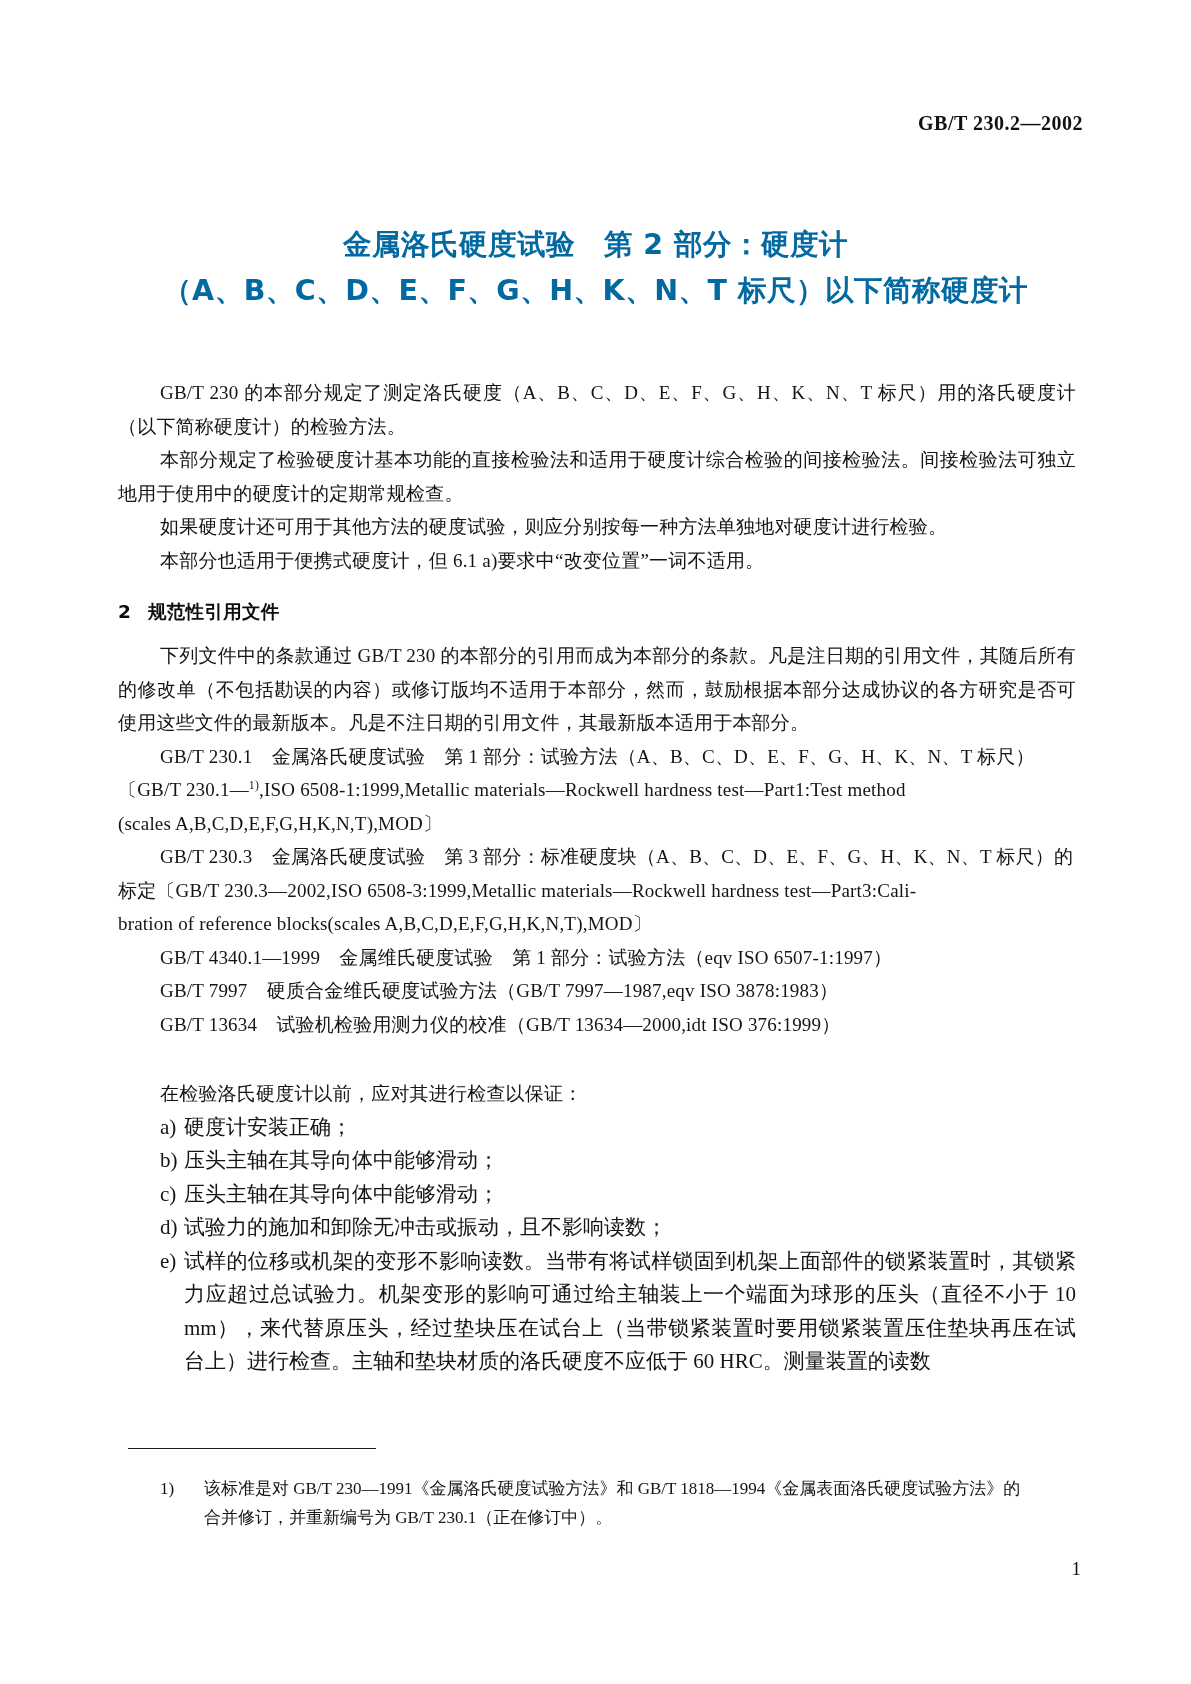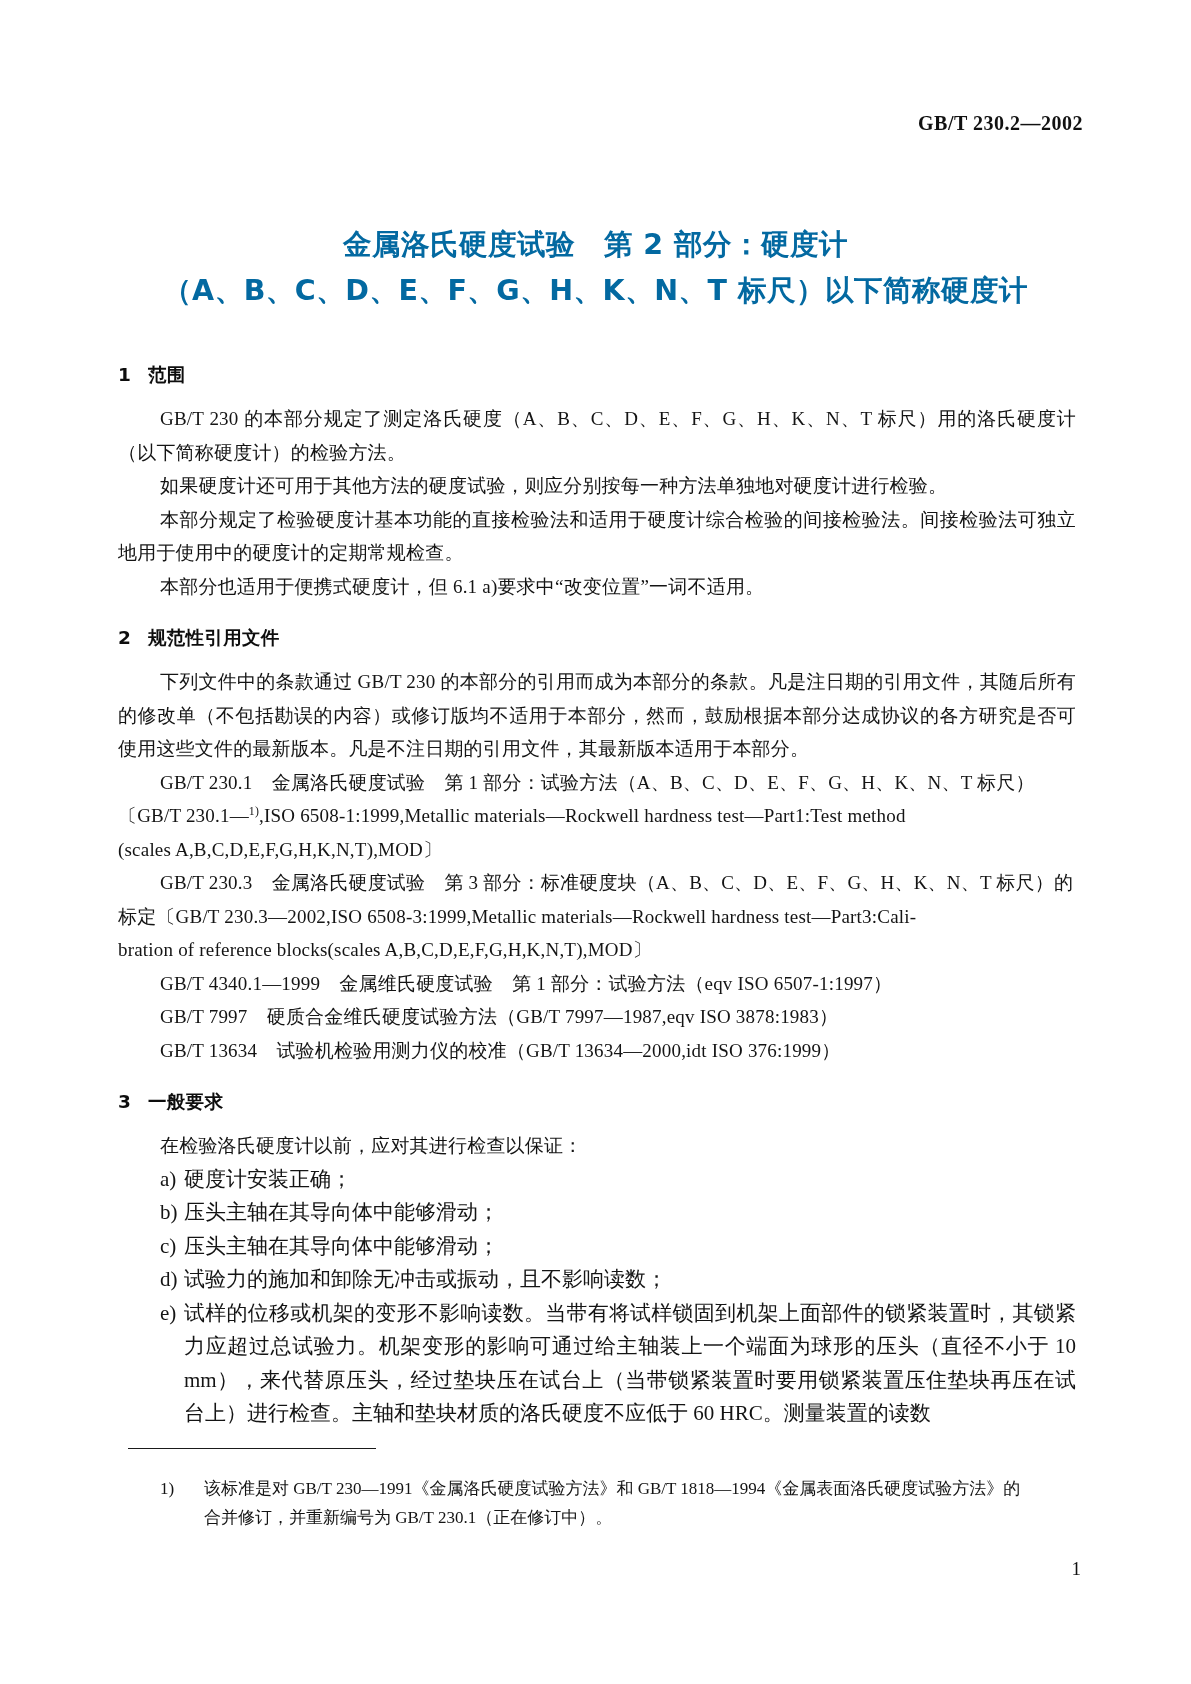--- a/index.html
+++ b/index.html
@@ -165,28 +165,25 @@
 
   <div class="header">GB/T 230.2—2002</div>
 
   <div class="title-block">
     <div class="title-line">金属洛氏硬度试验　第 2 部分：硬度计</div>
     <div class="title-line">（A、B、C、D、E、F、G、H、K、N、T 标尺）以下简称硬度计</div>
   </div>
 
   <div class="body-area">
 
-    <div class="clause-head">
-      <span class="num">1</span><span>范围</span>
-    </div>
     <div class="gap-after-head"></div>
 
     <p class="para indent">GB/T 230 的本部分规定了测定洛氏硬度（A、B、C、D、E、F、G、H、K、N、T 标尺）用的洛氏硬度计（以下简称硬度计）的检验方法。</p>
+    <p class="para indent">本部分规定了检验硬度计基本功能的直接检验法和适用于硬度计综合检验的间接检验法。间接检验法可独立地用于使用中的硬度计的定期常规检查。</p>
     <p class="para indent">如果硬度计还可用于其他方法的硬度试验，则应分别按每一种方法单独地对硬度计进行检验。</p>
-    <p class="para indent">本部分规定了检验硬度计基本功能的直接检验法和适用于硬度计综合检验的间接检验法。间接检验法可独立地用于使用中的硬度计的定期常规检查。</p>
     <p class="para indent">本部分也适用于便携式硬度计，但 6.1 a)要求中“改变位置”一词不适用。</p>
 
     <div class="gap-before-head"></div>
     <div class="clause-head">
       <span class="num">2</span><span>规范性引用文件</span>
     </div>
     <div class="gap-after-head"></div>
 
     <p class="para indent">下列文件中的条款通过 GB/T 230 的本部分的引用而成为本部分的条款。凡是注日期的引用文件，其随后所有的修改单（不包括勘误的内容）或修订版均不适用于本部分，然而，鼓励根据本部分达成协议的各方研究是否可使用这些文件的最新版本。凡是不注日期的引用文件，其最新版本适用于本部分。</p>
 
@@ -196,23 +193,20 @@
 
     <p class="para indent">GB/T 230.3　金属洛氏硬度试验　第 3 部分：标准硬度块（A、B、C、D、E、F、G、H、K、N、T 标尺）的</p>
     <p class="para hang">标定〔GB/T 230.3—2002,ISO 6508-3:1999,Metallic materials—Rockwell hardness test—Part3:Cali-</p>
     <p class="para hang en">bration of reference blocks(scales A,B,C,D,E,F,G,H,K,N,T),MOD〕</p>
 
     <p class="para indent">GB/T 4340.1—1999　金属维氏硬度试验　第 1 部分：试验方法（eqv ISO 6507-1:1997）</p>
     <p class="para indent">GB/T 7997　硬质合金维氏硬度试验方法（GB/T 7997—1987,eqv ISO 3878:1983）</p>
     <p class="para indent">GB/T 13634　试验机检验用测力仪的校准（GB/T 13634—2000,idt ISO 376:1999）</p>
 
     <div class="gap-before-head"></div>
-    <div class="clause-head">
-      <span class="num">3</span><span>一般要求</span>
-    </div>
     <div class="gap-after-head"></div>
 
     <p class="para indent">在检验洛氏硬度计以前，应对其进行检查以保证：</p>
 
     <div class="list">
       <div class="li">
         <span class="marker">a)</span>
         <span class="txt">硬度计安装正确；</span>
       </div>
       <div class="li">

